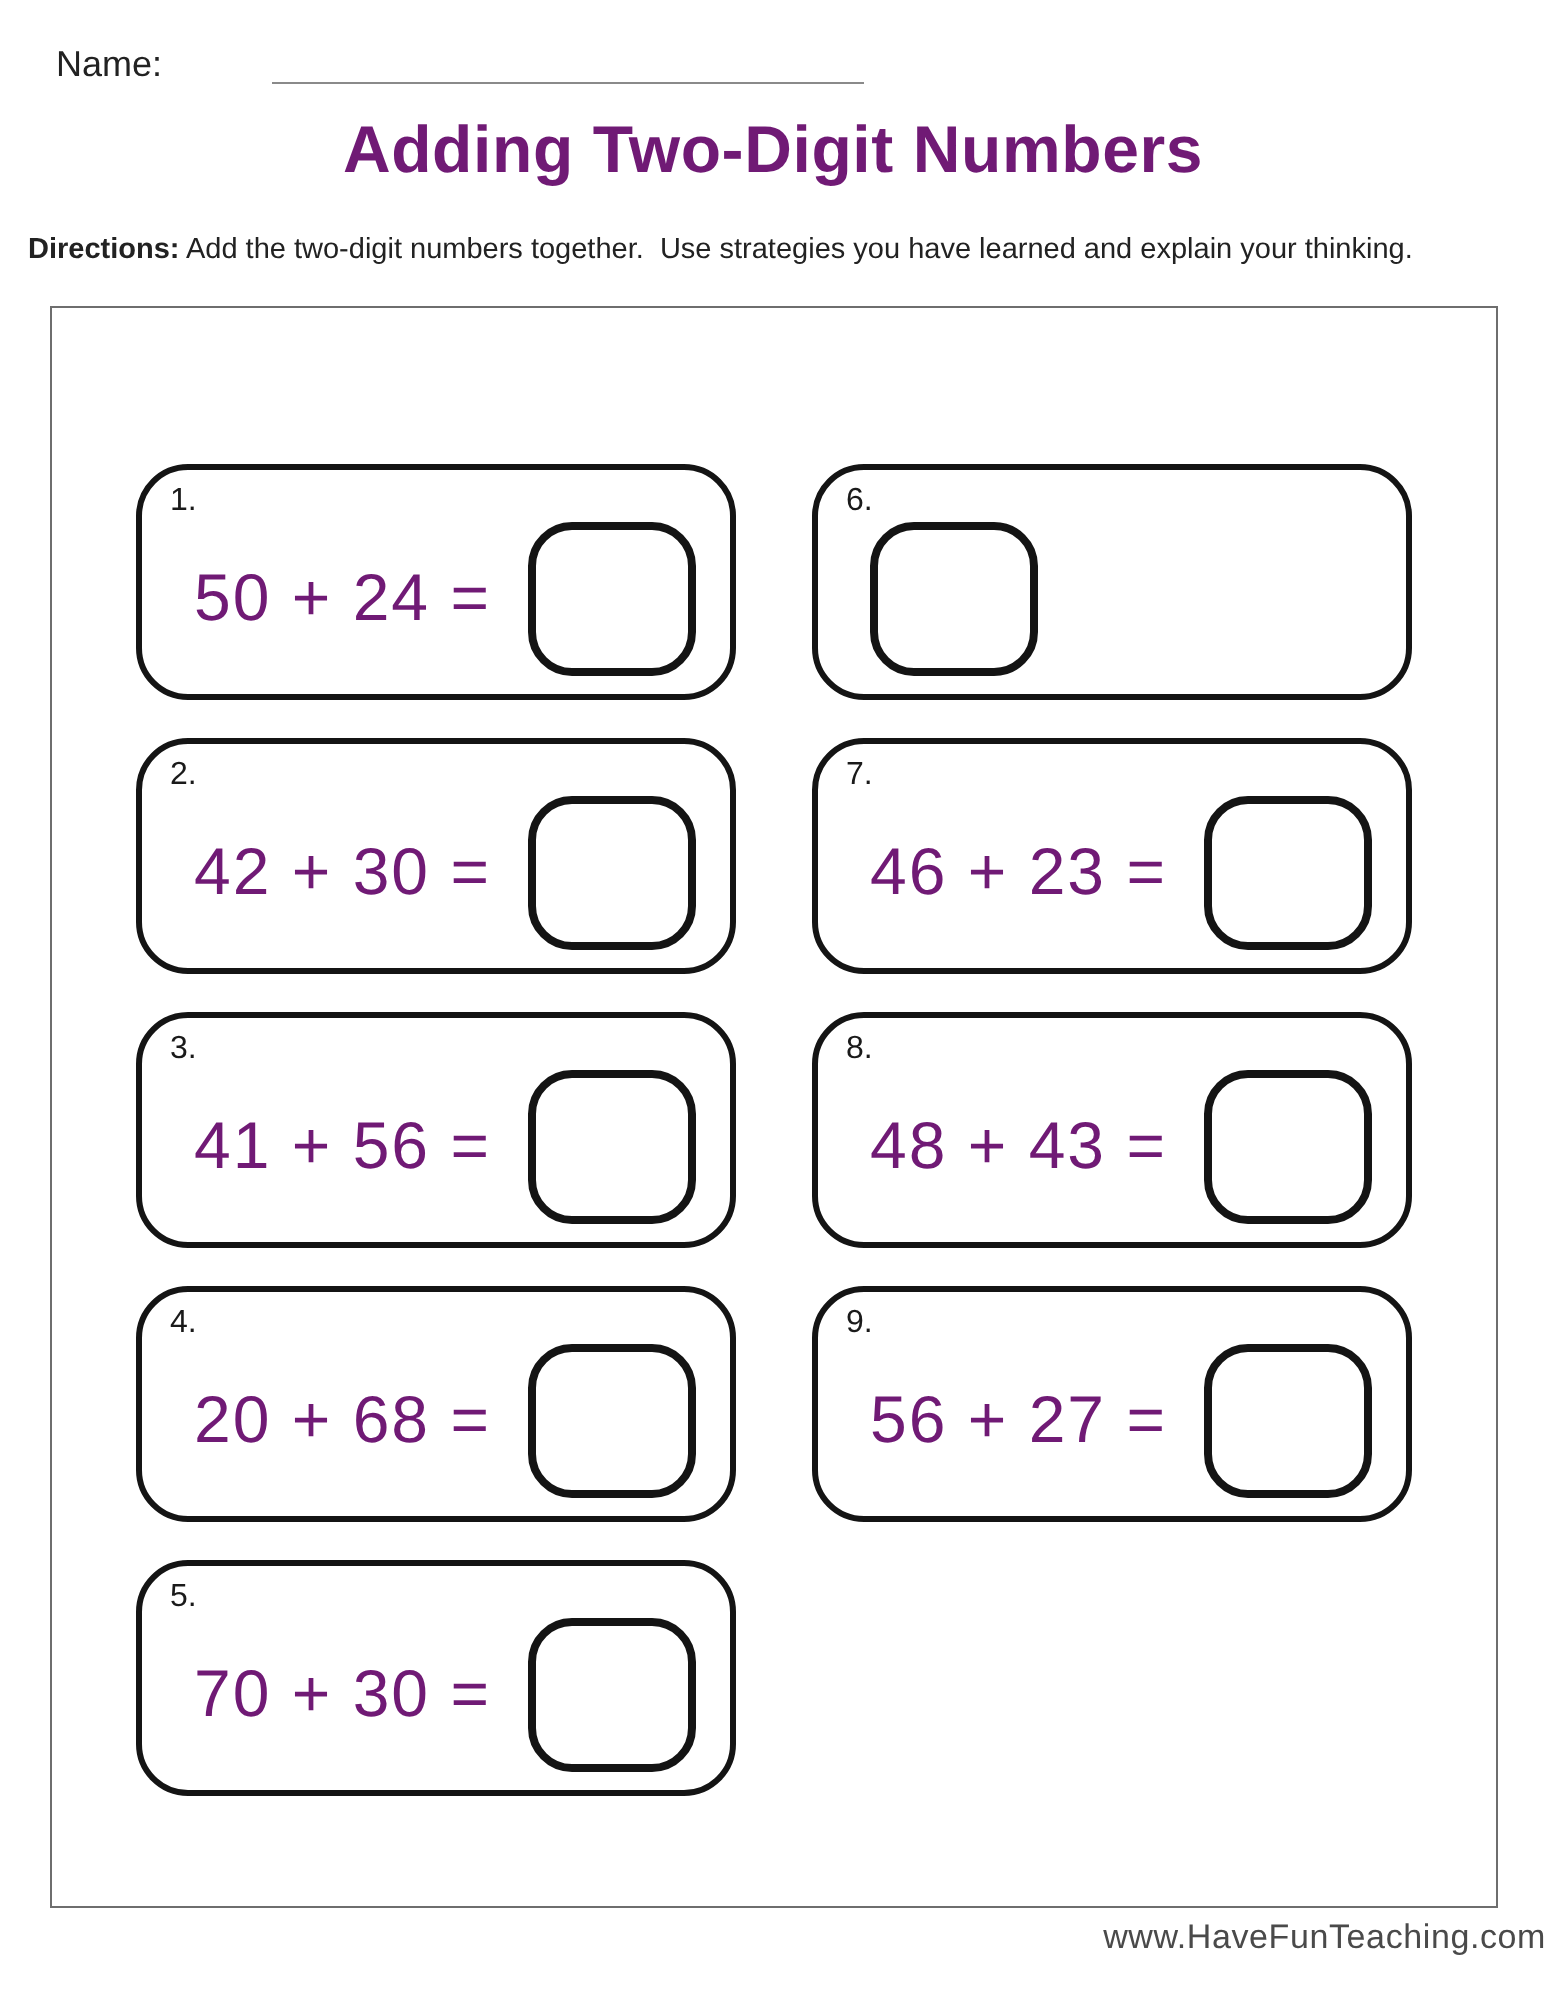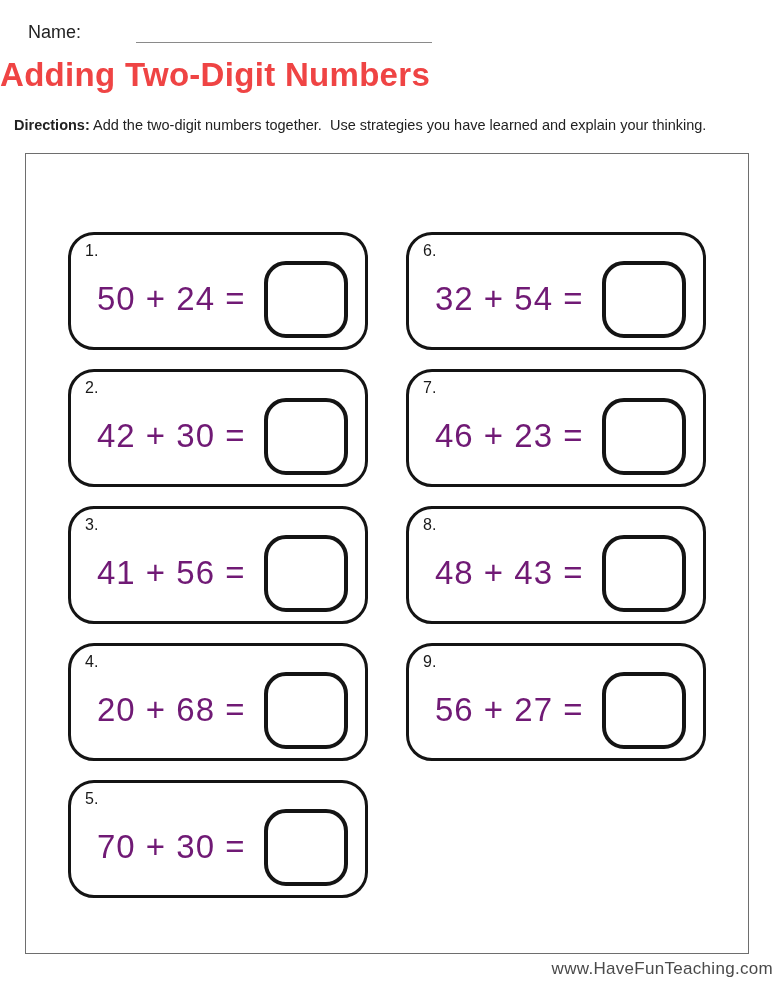--- a/index.html
+++ b/index.html
@@ -8,36 +8,37 @@
     width: 773px; height: 1000px;
     font-family: "Liberation Sans", sans-serif;
     color: #1a1a1a;
     position: relative;
     overflow: hidden;
   }
   .page { position: relative; width: 773px; height: 1000px; background: #fff; }
 
   
   .name-row {
-    display: flex; align-items: flex-end;
+    display: flex; align-items: flex-start;
     padding: 22px 0 0 28px;
     gap: 41px;
   }
   .name-label { font-size: 18px; color: #222; }
   .name-line {
     width: 296px; height: 20px;
     border-bottom: 1.5px solid #8a8a8a;
     margin-left: 14px;
   }
   .title {
+    text-align: center;
     font-size: 33px;
     font-weight: bold;
     letter-spacing: 0.3px;
     margin-top: 13px;
-    color: #ef4444;
+    color: #701a75;
   }
   .directions {
     font-size: 14.5px;
     padding: 0 14px;
     margin-top: 23px;
     white-space: pre-wrap;
     color: #222;
   }
   .directions .bold { font-weight: bold; }
 
@@ -136,21 +137,20 @@
       <div class="card">
         <span class="pnum">5.</span>
         <span class="expr">70 + 30 =</span>
         <span class="answer-box"></span>
       </div>
     </div>
 
     <div class="col">
       <div class="card">
         <span class="pnum">6.</span>
-        <span class="expr">32 + 54 =</span>
         <span class="answer-box"></span>
       </div>
       <div class="card">
         <span class="pnum">7.</span>
         <span class="expr">46 + 23 =</span>
         <span class="answer-box"></span>
       </div>
       <div class="card">
         <span class="pnum">8.</span>
         <span class="expr">48 + 43 =</span>

